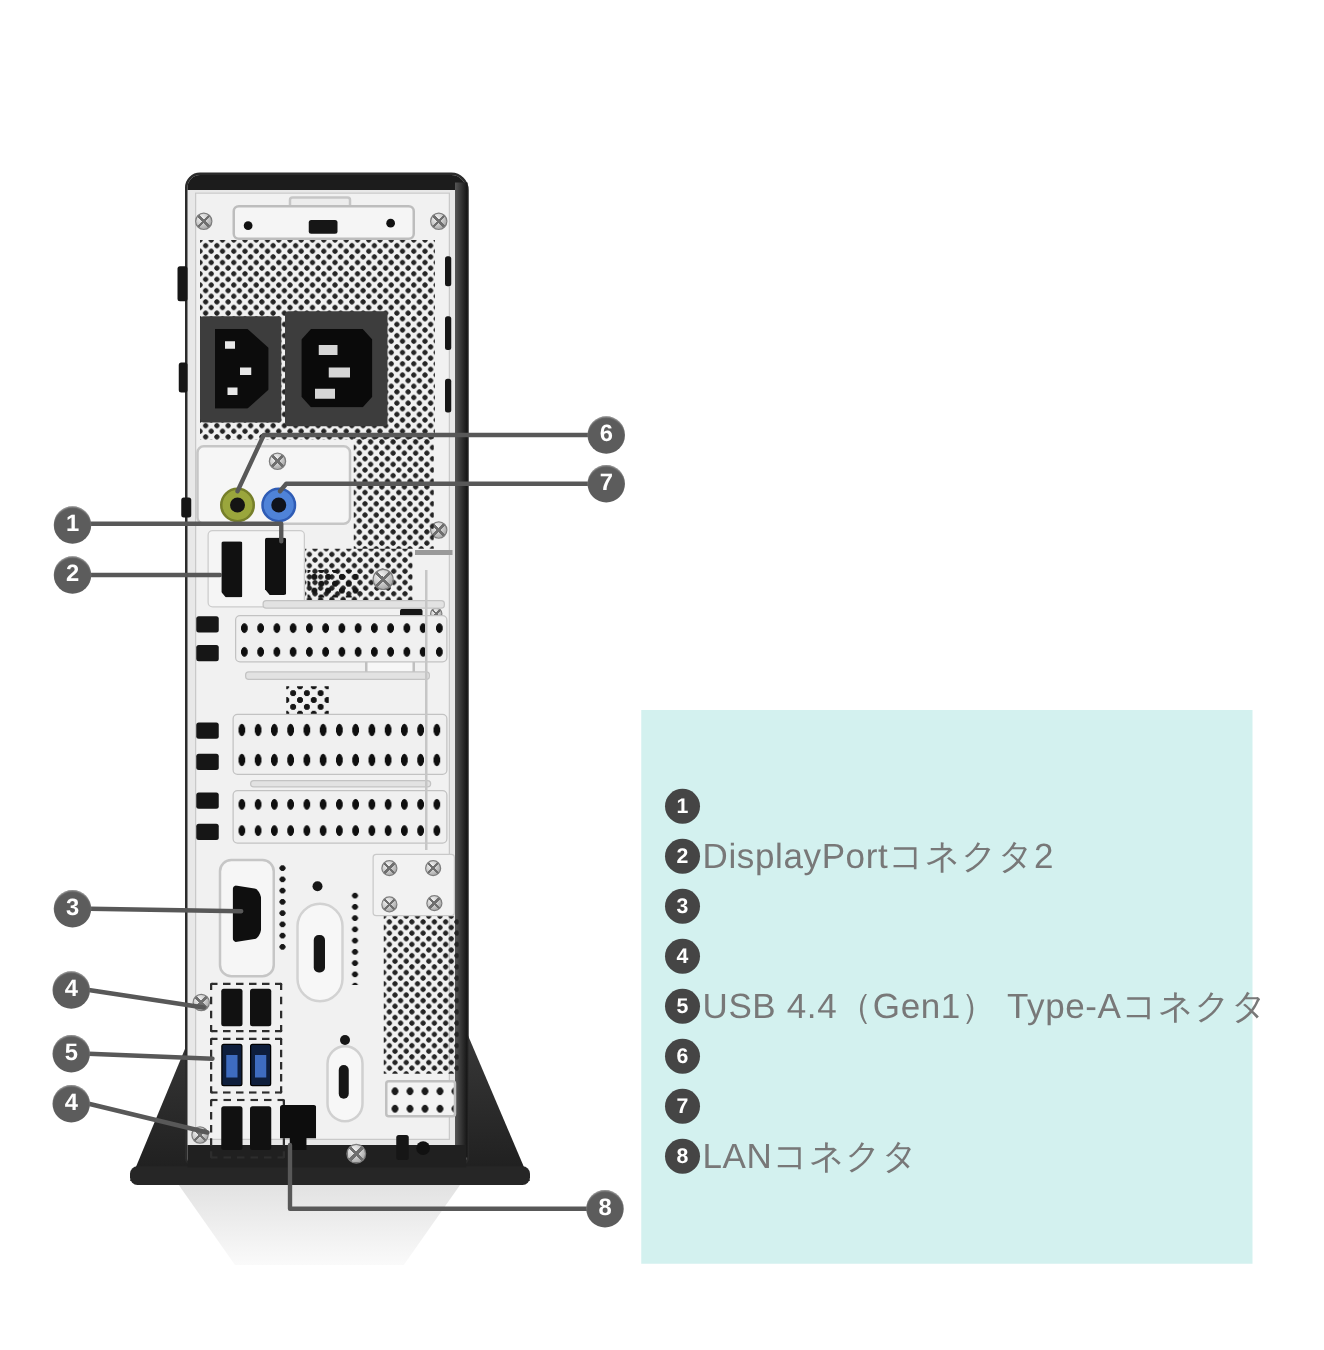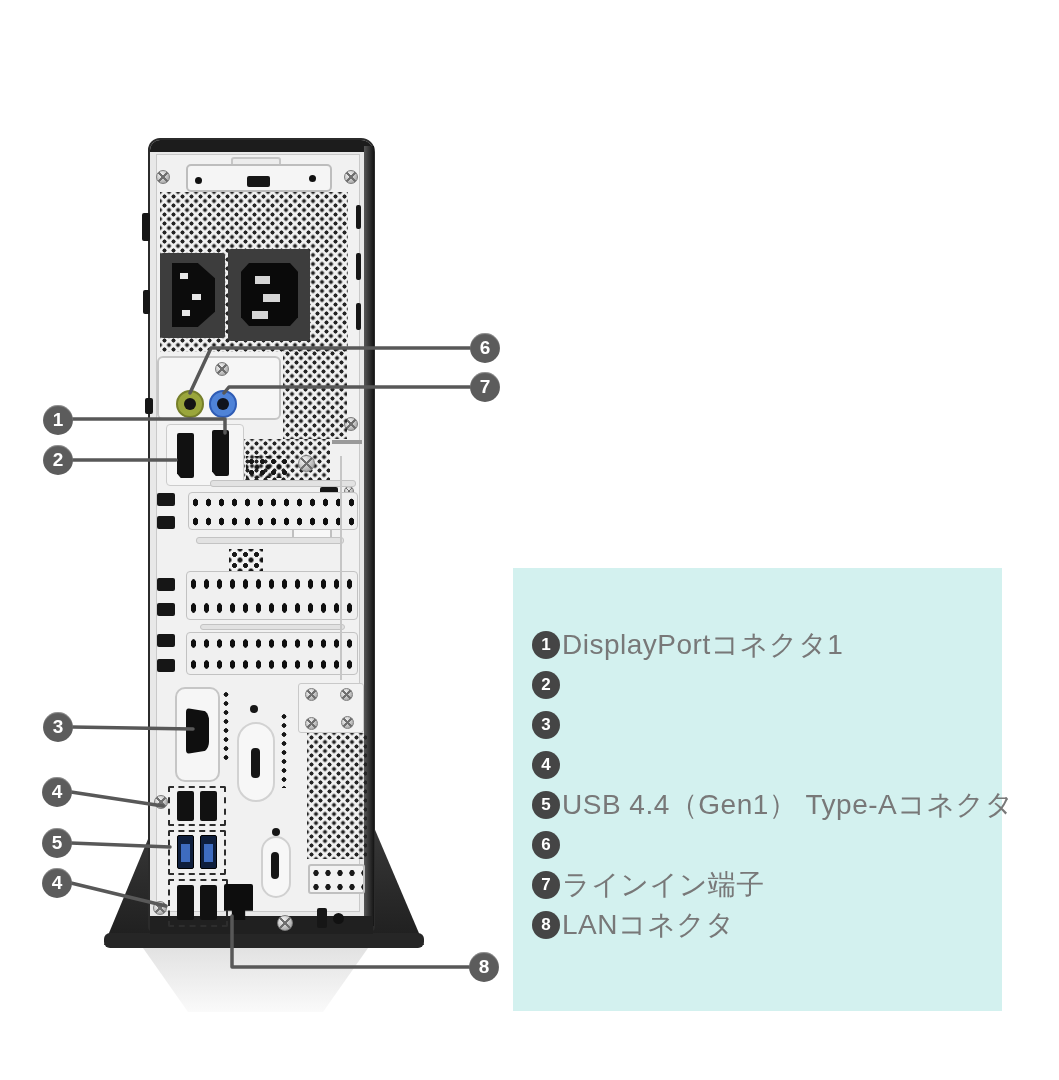--- a/index.html
+++ b/index.html
@@ -195,41 +195,40 @@
   <div class="a co" style="left:42px;top:777px;">4</div>
   <div class="a co" style="left:42px;top:828px;">5</div>
   <div class="a co" style="left:42px;top:868px;">4</div>
   <div class="a co" style="left:470px;top:333px;">6</div>
   <div class="a co" style="left:470px;top:372px;">7</div>
   <div class="a co" style="left:469px;top:952px;">8</div>
 
   <div class="a legend">
     <div class="lrow">
       <span class="bullet">1</span>
-      <span class="llabel">DisplayPortコネクタ1</span>
     </div>
     <div class="lrow">
       <span class="bullet">2</span>
+      <span class="llabel">DisplayPortコネクタ2</span>
     </div>
     <div class="lrow">
       <span class="bullet">3</span>
     </div>
     <div class="lrow">
       <span class="bullet">4</span>
     </div>
     <div class="lrow">
       <span class="bullet">5</span>
       <span class="llabel">USB 4.4（Gen1） Type-Aコネクタ</span>
     </div>
     <div class="lrow">
       <span class="bullet">6</span>
     </div>
     <div class="lrow">
       <span class="bullet">7</span>
-      <span class="llabel">ラインイン端子</span>
     </div>
     <div class="lrow">
       <span class="bullet">8</span>
       <span class="llabel">LANコネクタ</span>
     </div>
   </div>
 
 </div>
 
 </body></html>

